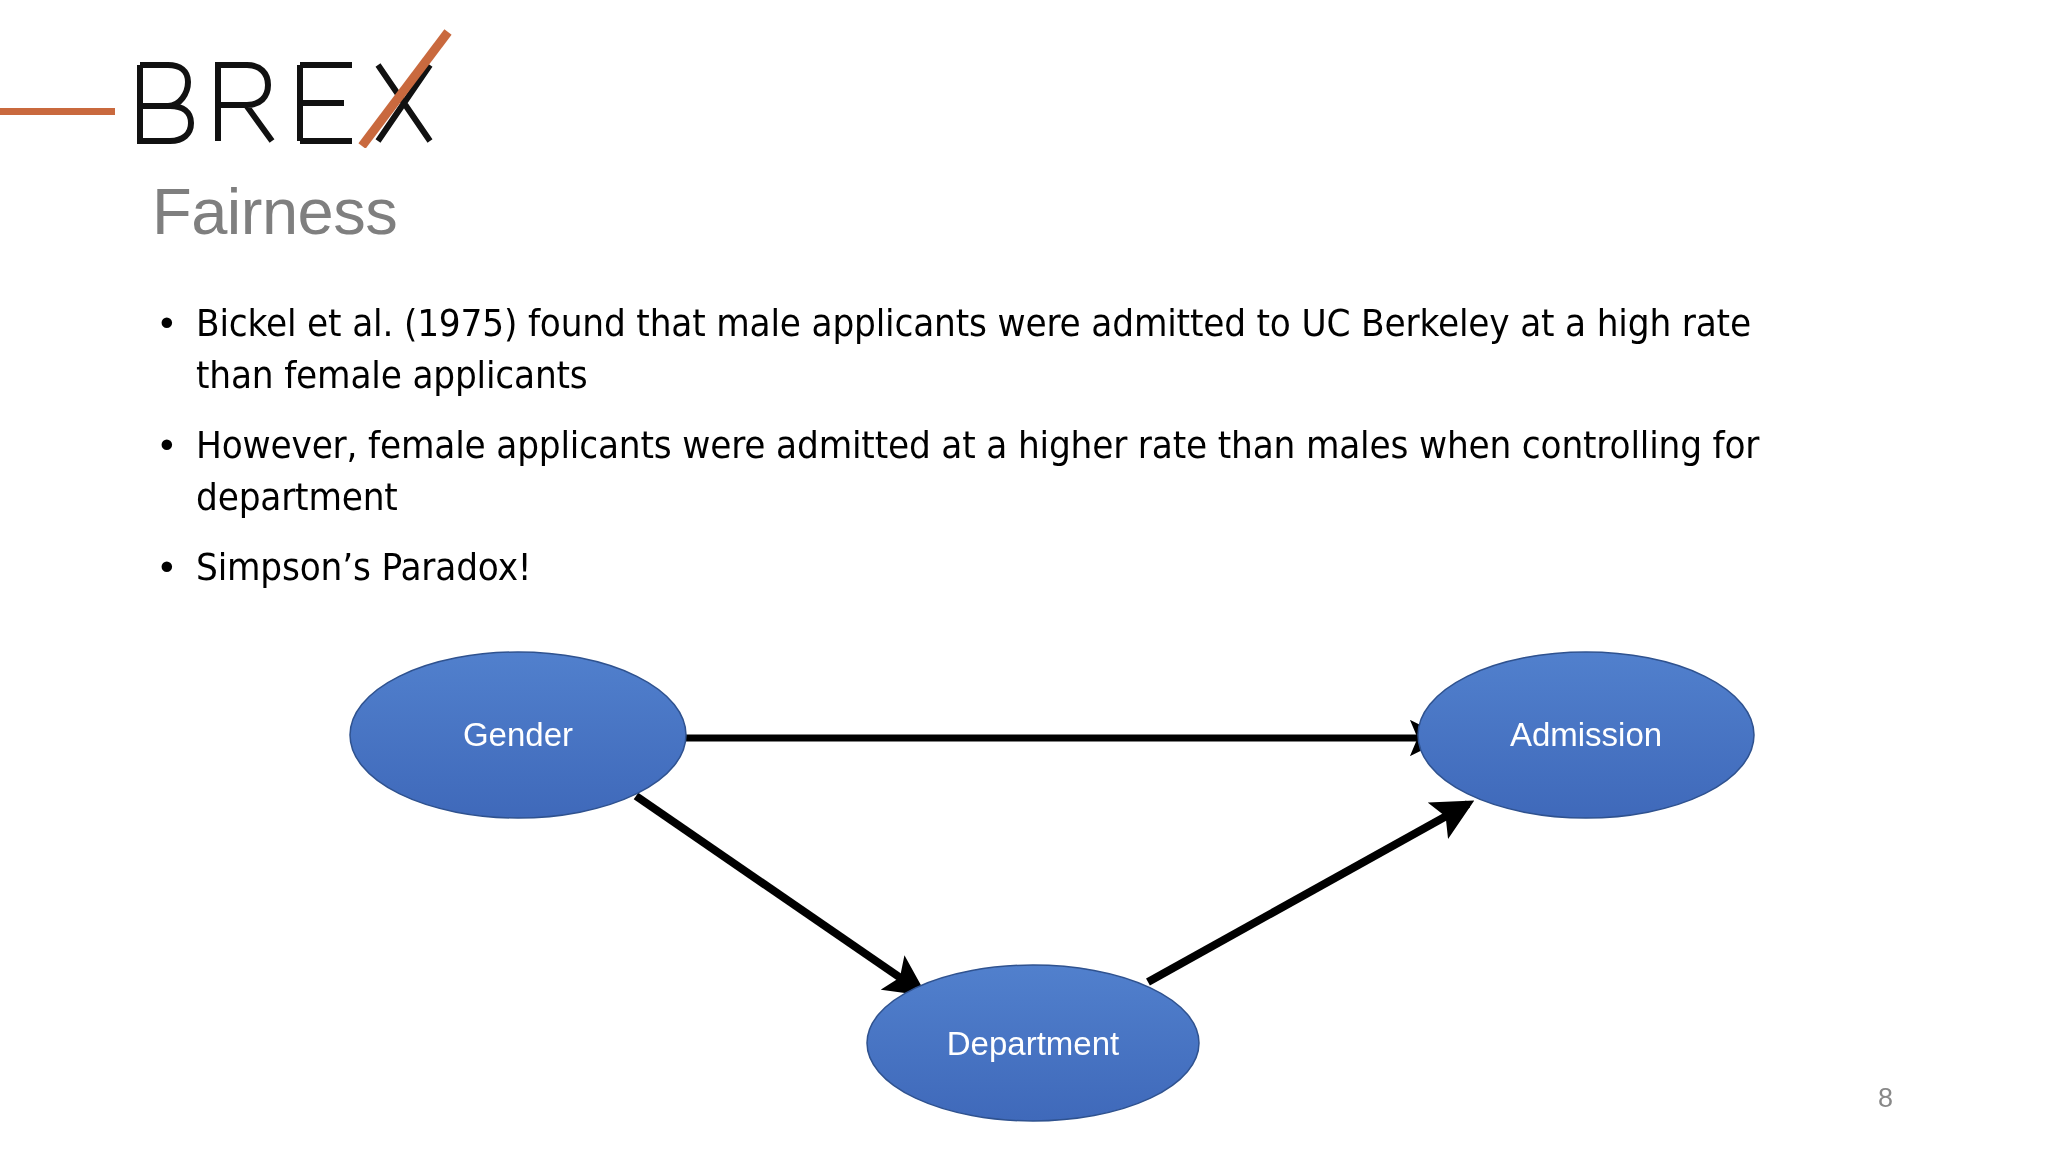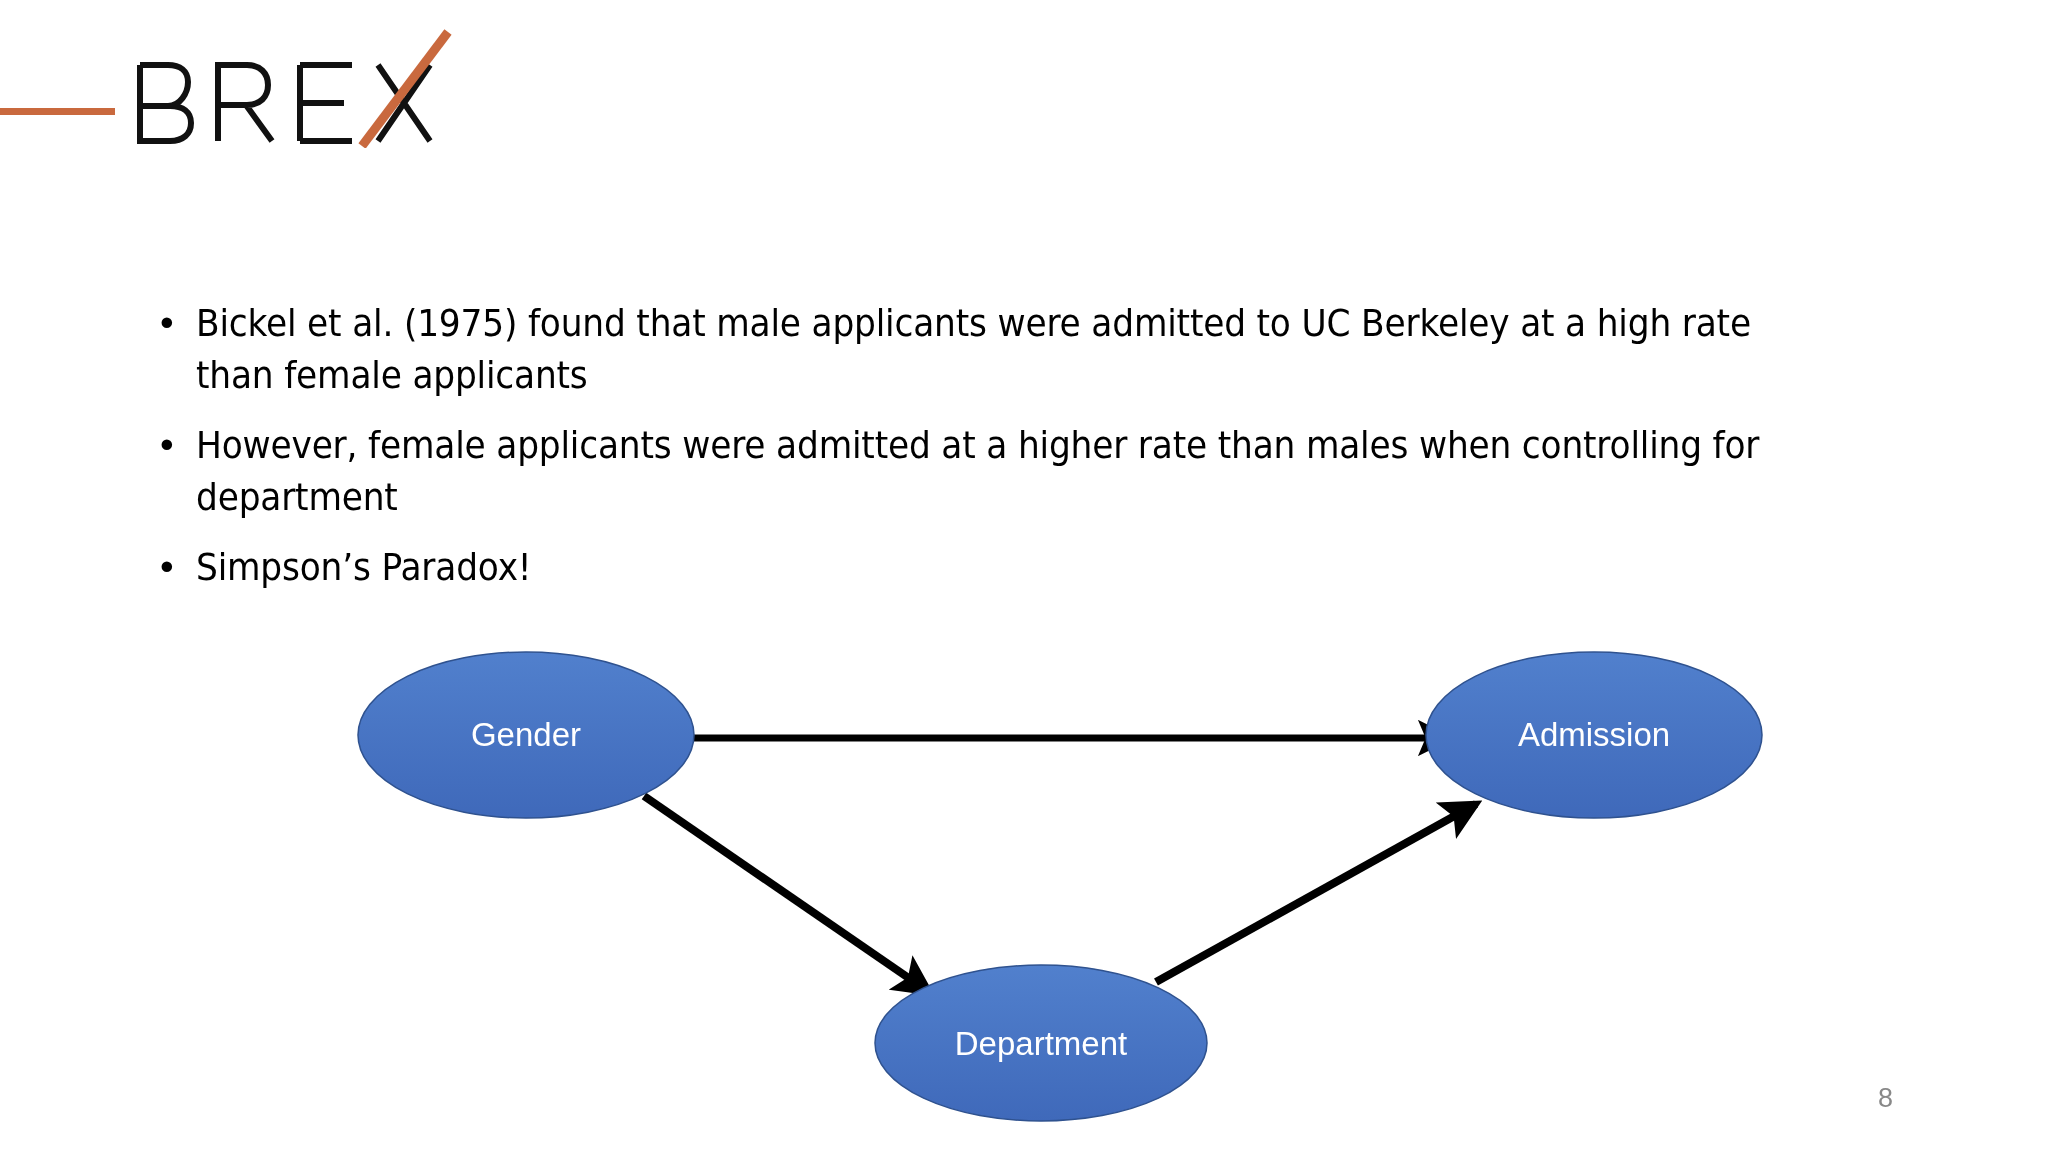--- a/index.html
+++ b/index.html
@@ -77,21 +77,21 @@
     font-weight: 400;
     letter-spacing: -0.2px;
     transform: scaleX(0.905);
     transform-origin: left center;
     width: 110.5%;
   }
 
   
   .diagram {
     position: absolute;
-    left: 16px;
+    left: 8px;
     top: 600px;
     width: 1812px;
     height: 552px;
   }
   .diagram svg { display: block; }
   .node-label {
     font-family: "Liberation Sans", sans-serif;
     font-size: 33px;
     fill: #ffffff;
   }
@@ -129,20 +129,21 @@
       </g>
 
       <g fill="none" stroke="#111111" stroke-width="6">
         <path d="M378,43 L430,119 M430,43 L378,119"></path>
       </g>
 
       <line x1="448" y1="10" x2="362" y2="124" stroke="#c9693e" stroke-width="9" stroke-linecap="butt"></line>
     </svg>
   </div>
 
+  <div class="slide-title">Fairness</div>
 
   <div class="body-list">
     <div class="bullet-row">
       <span class="bullet-dot">•</span>
       <span class="bullet-text">Bickel et al. (1975) found that male applicants were admitted to UC Berkeley at a high rate than female applicants</span>
     </div>
     <div class="bullet-row">
       <span class="bullet-dot">•</span>
       <span class="bullet-text">However, female applicants were admitted at a higher rate than males when controlling for department</span>
     </div>

